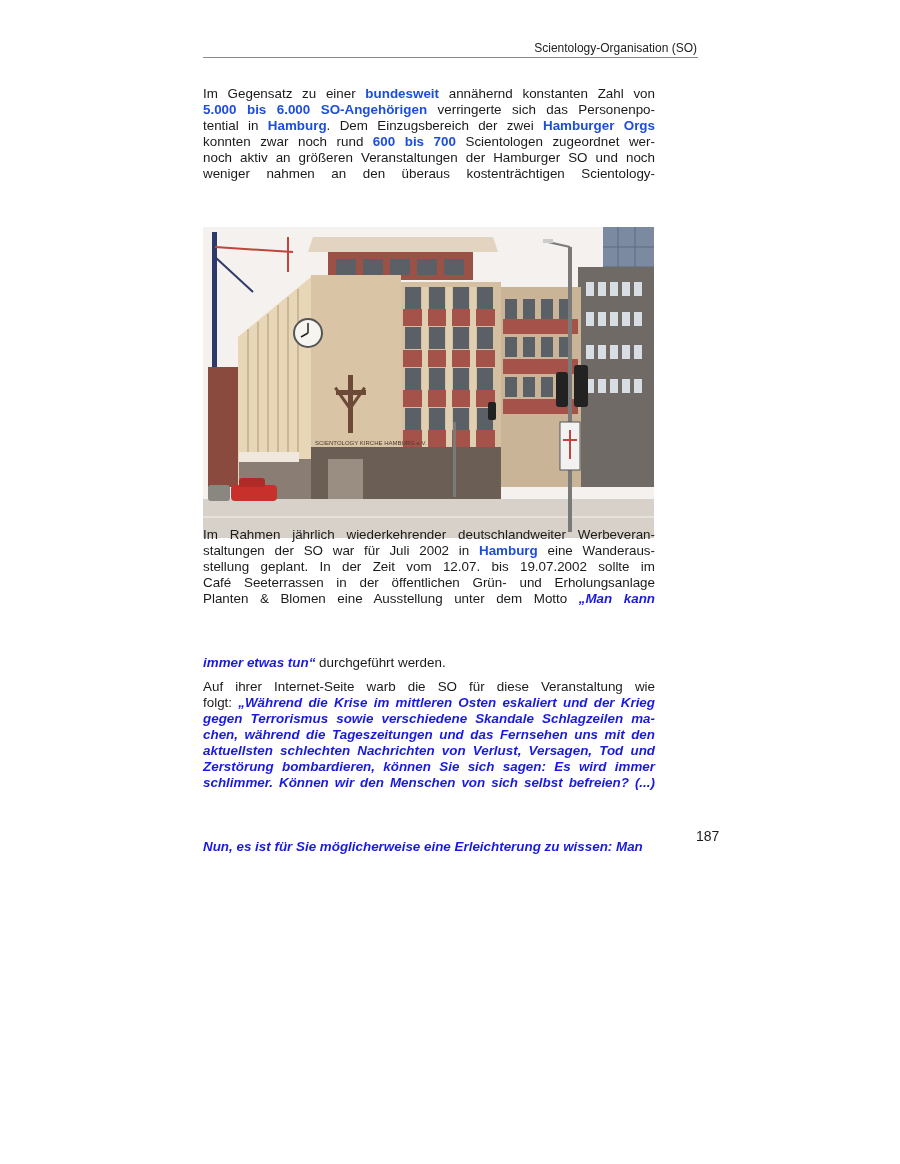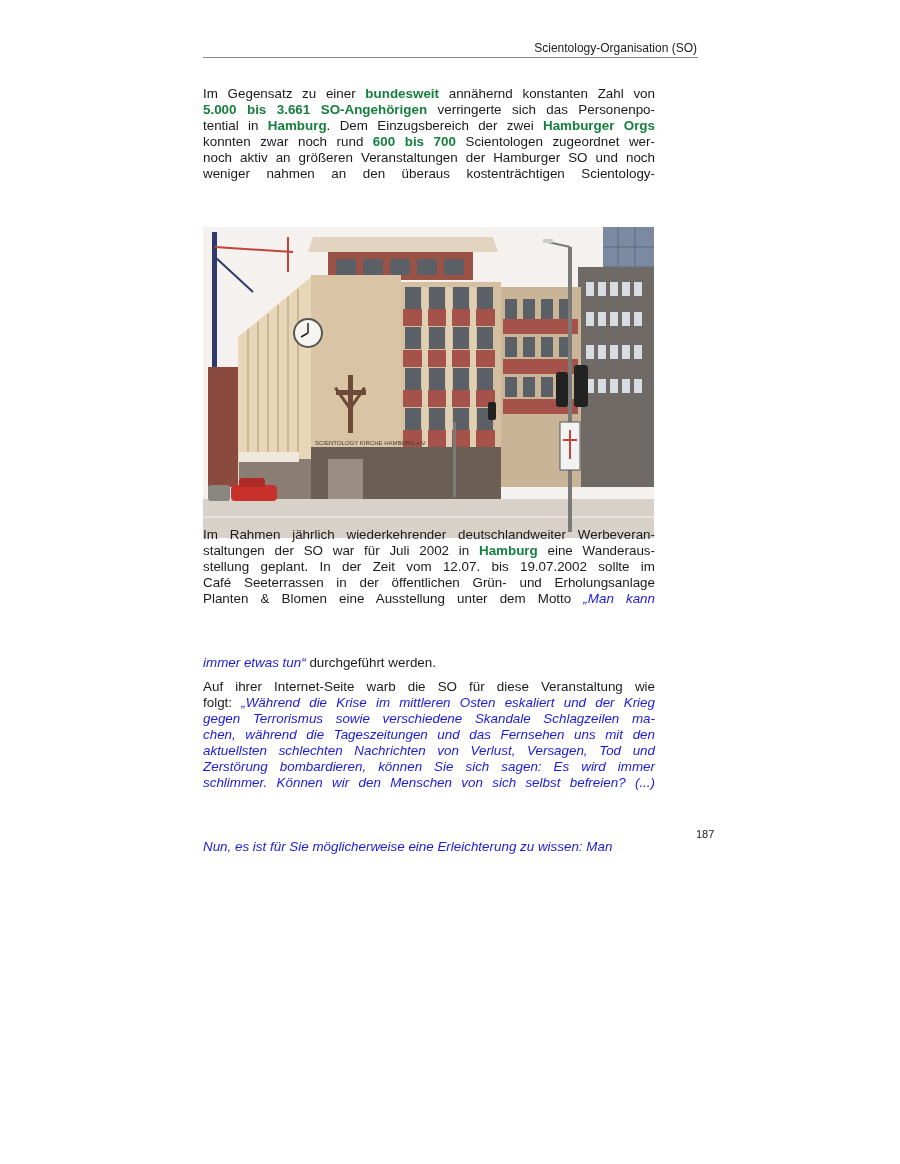--- a/index.html
+++ b/index.html
@@ -6,38 +6,38 @@
     body { width: 900px; height: 1164px; position: relative; overflow: hidden;
            font-family: "Liberation Sans", "DejaVu Sans", sans-serif; color: #1a1a1a; }
     .running-header { position: absolute; left: 203px; top: 41px; width: 494px; text-align: right;
       font-size: 12px; color: #222; }
     .header-rule { position: absolute; left: 203px; top: 57px; width: 495px; height: 0;
       border-top: 1.5px solid #8a8a8a; }
     .para { position: absolute; left: 203px; width: 452px; font-size: 13.4px; line-height: 16px;
       text-align: justify; color: #1a1a1a; }
     .para .line { display: block; text-align: justify; text-align-last: justify; white-space: nowrap; }
     .para .line.last { text-align-last: left; margin-top: 48px; }
-    b { font-weight: bold; color: #15803d; }
-    .quote { color: #1a1adf; font-style: italic; }
+    b { font-weight: bold; color: #1d4ed8; }
+    .quote { color: #1a1adf; font-style: italic; font-weight: bold; }
     #p1 { top: 86px; }
     #p2 { top: 527px; }
     #p3 { top: 679px; }
     .photo { position: absolute; left: 203px; top: 227px; width: 451px; height: 311px; overflow: hidden;
       background: #f3efe9; }
-    .page-number { position: absolute; left: 696px; top: 828px; font-size: 11px; color: #1a1a1a; }
+    .page-number { position: absolute; left: 696px; top: 828px; font-size: 14px; color: #1a1a1a; }
   </style>
 </head>
 <body>
 
 <div class="running-header">Scientology-Organisation (SO)</div>
 <div class="header-rule"></div>
 
 <div class="para" id="p1">
     <span class="line"><span>Im Gegensatz zu einer </span><b>bundesweit</b><span> annähernd konstanten Zahl von</span></span>
-    <span class="line"><b>5.000 bis 3.661 SO-Angehörigen</b><span> verringerte sich das Personenpo-</span></span>
+    <span class="line"><b>5.000 bis 6.000 SO-Angehörigen</b><span> verringerte sich das Personenpo-</span></span>
     <span class="line"><span>tential in </span><b>Hamburg</b><span>. Dem Einzugsbereich der zwei </span><b>Hamburger Orgs</b></span>
     <span class="line"><span>konnten zwar noch rund </span><b>600 bis 700</b><span> Scientologen zugeordnet wer-</span></span>
     <span class="line"><span>noch aktiv an größeren Veranstaltungen der Hamburger SO und noch</span></span>
     <span class="line"><span>weniger nahmen an den überaus kostenträchtigen Scientology-</span></span>
     <span class="line last"><span>Kursen teil.</span></span>
   </div>
 
 <div class="photo">
   <svg width="451" height="311" viewBox="0 0 451 311" xmlns="http://www.w3.org/2000/svg">
     <rect x="0" y="0" width="451" height="311" fill="#f4f1ee"></rect>

